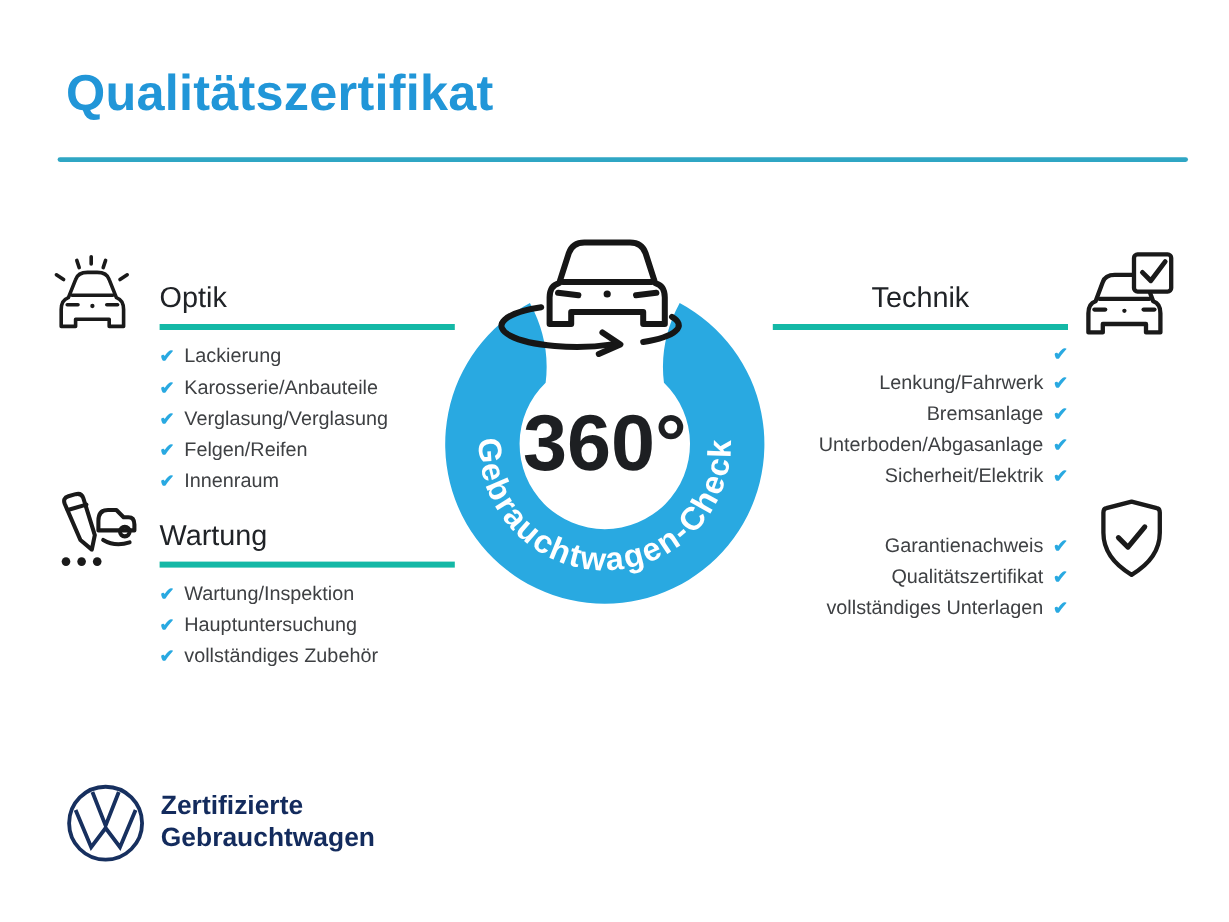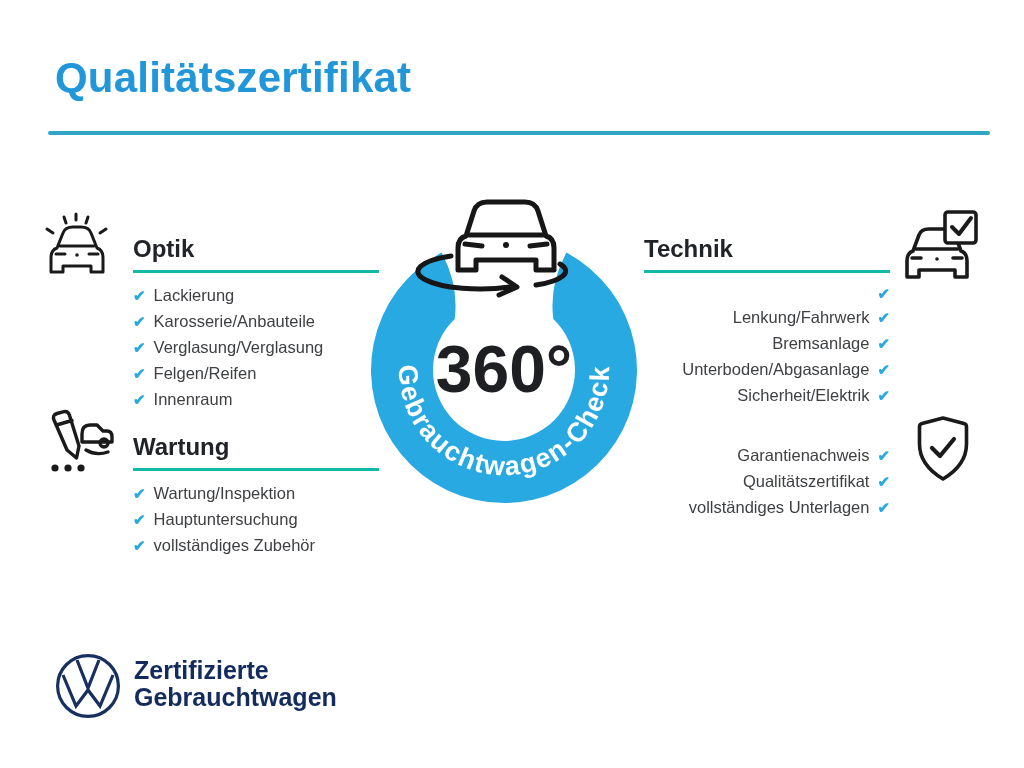--- a/index.html
+++ b/index.html
@@ -18,49 +18,49 @@
     color:#2196d8;
   }
   .title-rule{
     left:48px;top:131px;width:942px;height:4px;
     background:#2fa6c4;border-radius:2px;
   }
 
   
   .section{width:246px;}
   .sec-title{
-    font-size:24px;font-weight:700;color:#202327;
-    padding-bottom:7px;border-bottom:3px solid #14b8a6;
+    font-size:24px;font-weight:400;color:#202327;
+    padding-bottom:7px;border-bottom:5px solid #14b8a6;
   }
   .items{margin-top:13px;display:flex;flex-direction:column;gap:7px;
     font-size:16.5px;color:#3e4043;}
   .item{display:flex;align-items:baseline;gap:8px;}
   .chk{color:#29a9e1;font-size:15px;font-weight:700;line-height:1;}
-  .section.right .sec-title{text-align:left;}
+  .section.right .sec-title{text-align:center;}
   .section.right .item{justify-content:flex-end;}
 
   #sec-optik{left:133px;top:235px;}
   #sec-wartung{left:133px;top:433px;}
   #sec-technik{left:644px;top:235px;}
   #sec-garantie{left:644px;top:433px;}
 
   
   #icon-optik{left:42px;top:212px;}
   #icon-wartung{left:42px;top:408px;}
   #icon-technik{left:901px;top:209px;}
   #icon-garantie{left:914px;top:415px;}
 
   
   #badge{left:363px;top:190px;}
 
   
   #vw-logo{left:54px;top:652px;}
   .footer-text{
     left:134px;top:657px;
-    font-size:25px;font-weight:700;color:#132b5d;line-height:27px;
+    font-size:22px;font-weight:700;color:#132b5d;line-height:27px;
   }
 
   svg{display:block;}
 </style>
 </head>
 <body>
 
 <div class="abs page-title">Qualitätszertifikat</div>
 <div class="abs title-rule"></div>
 

